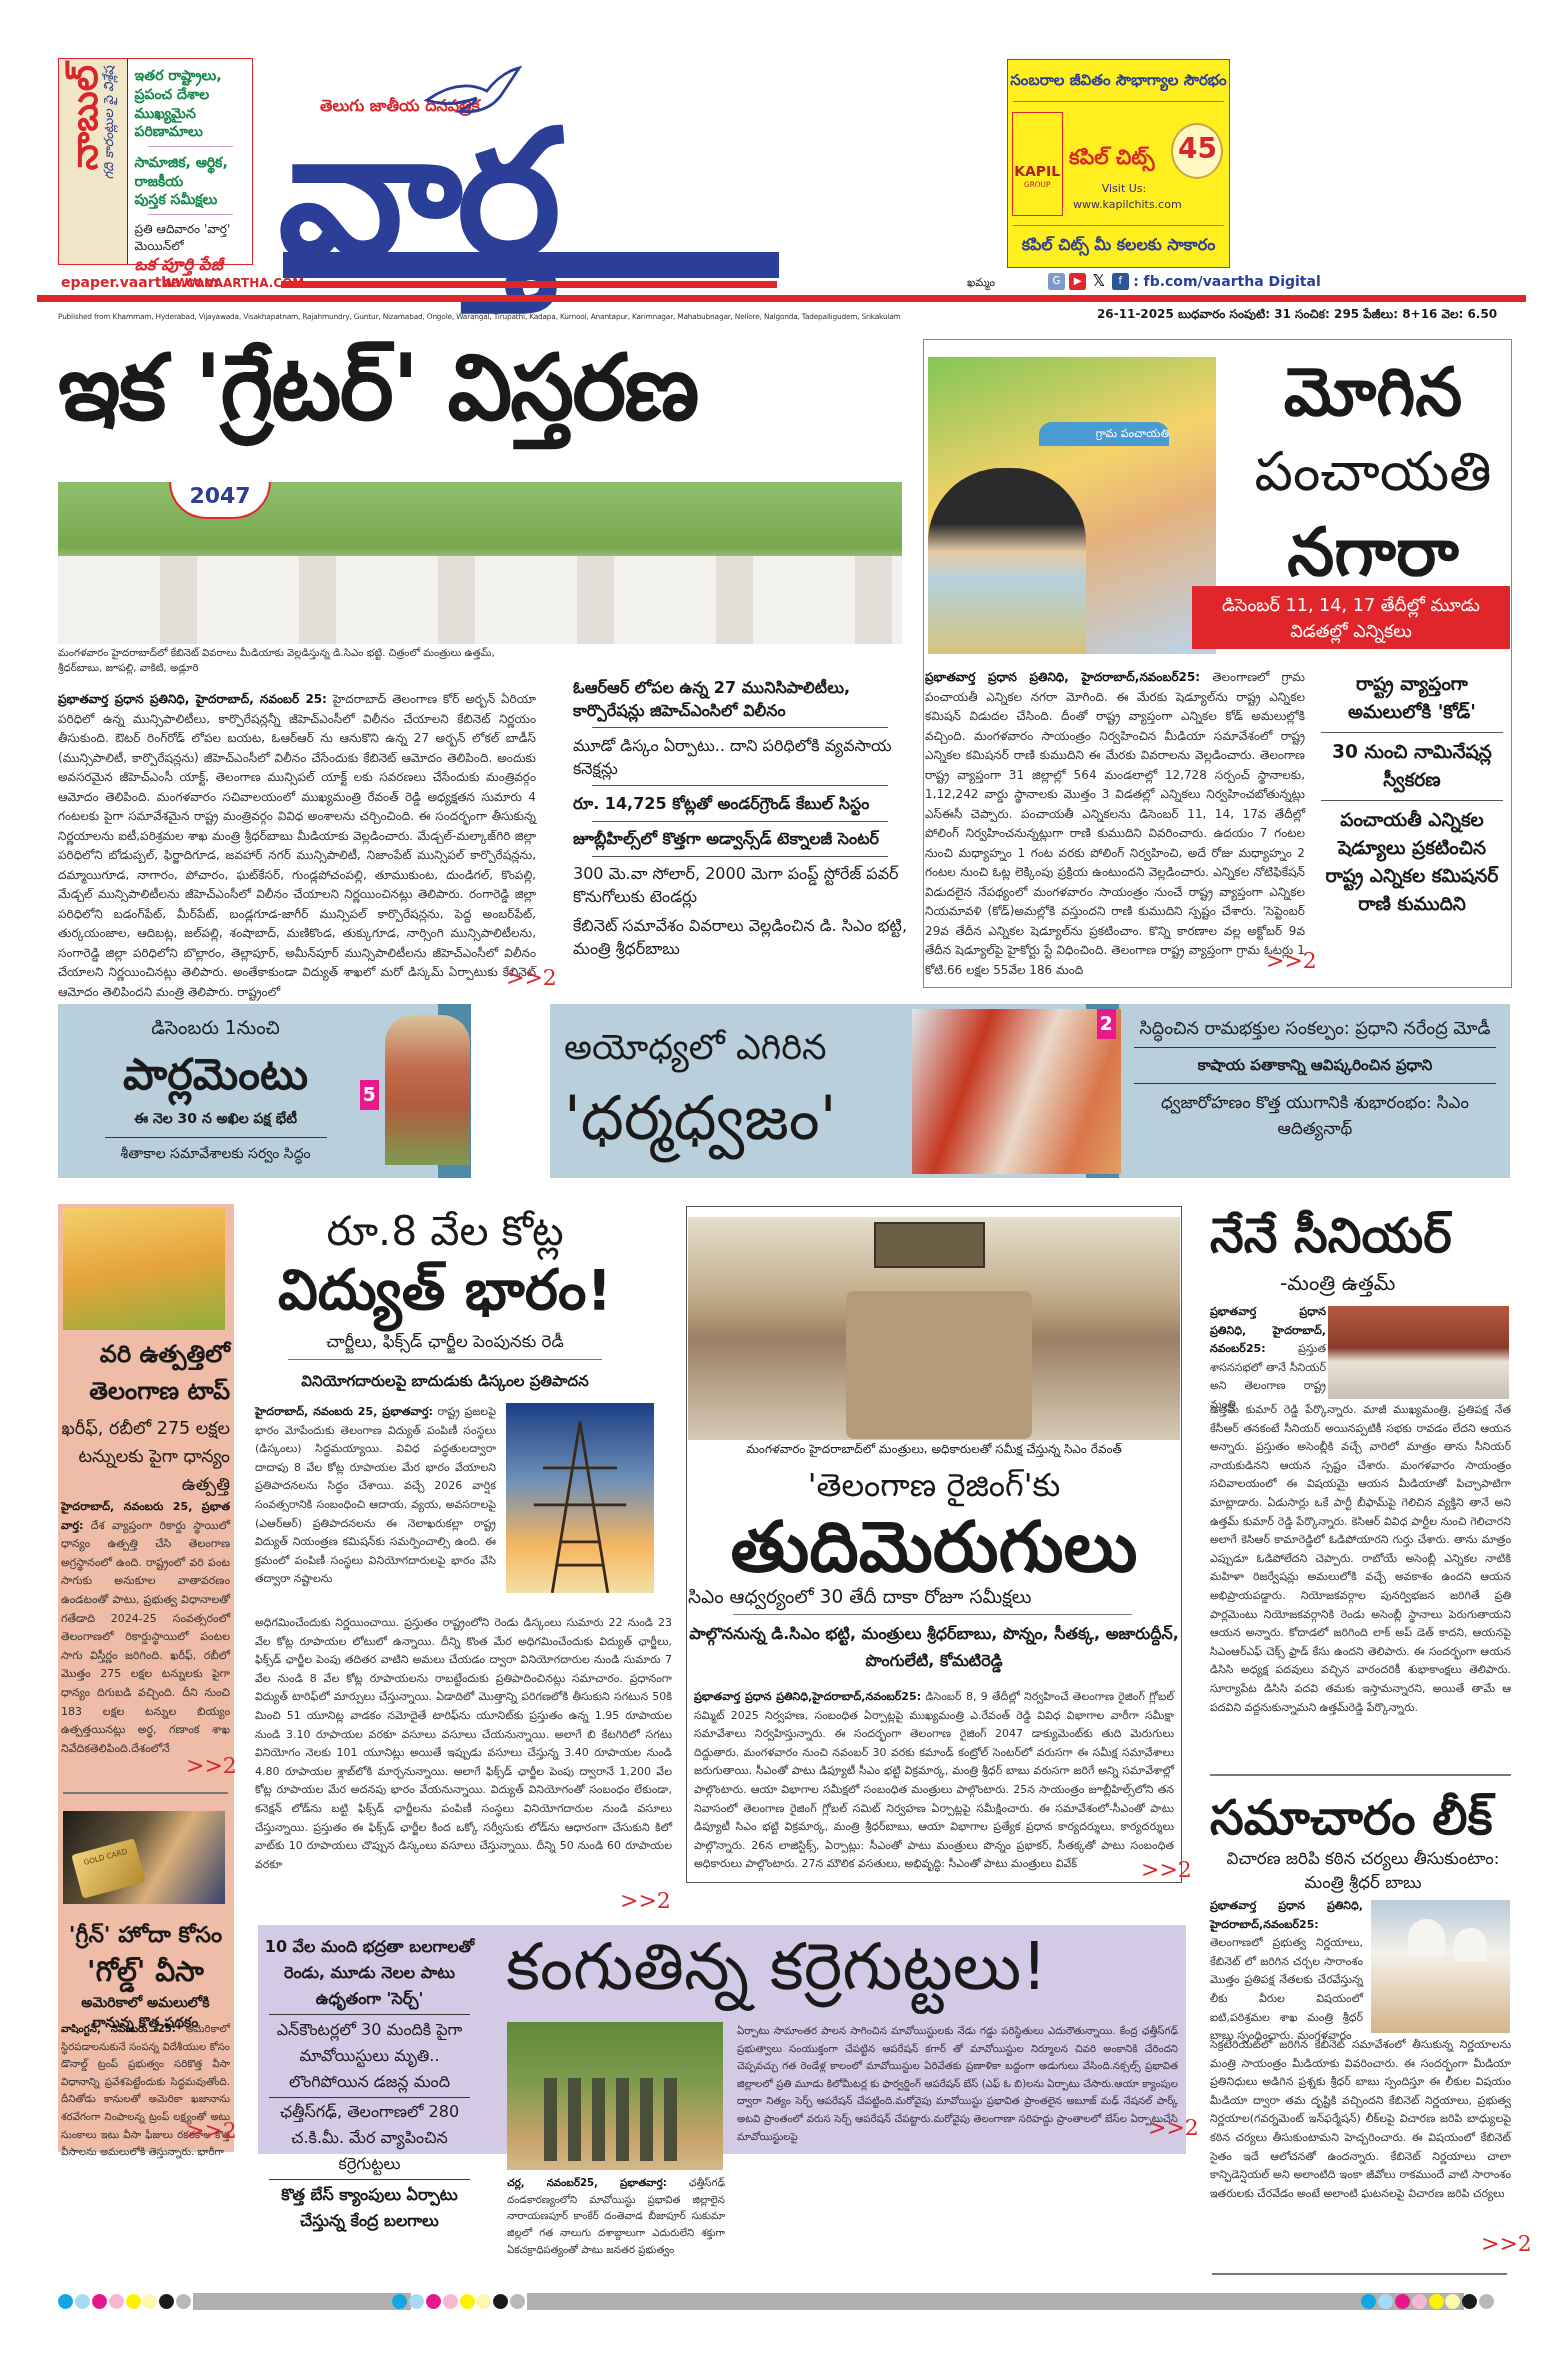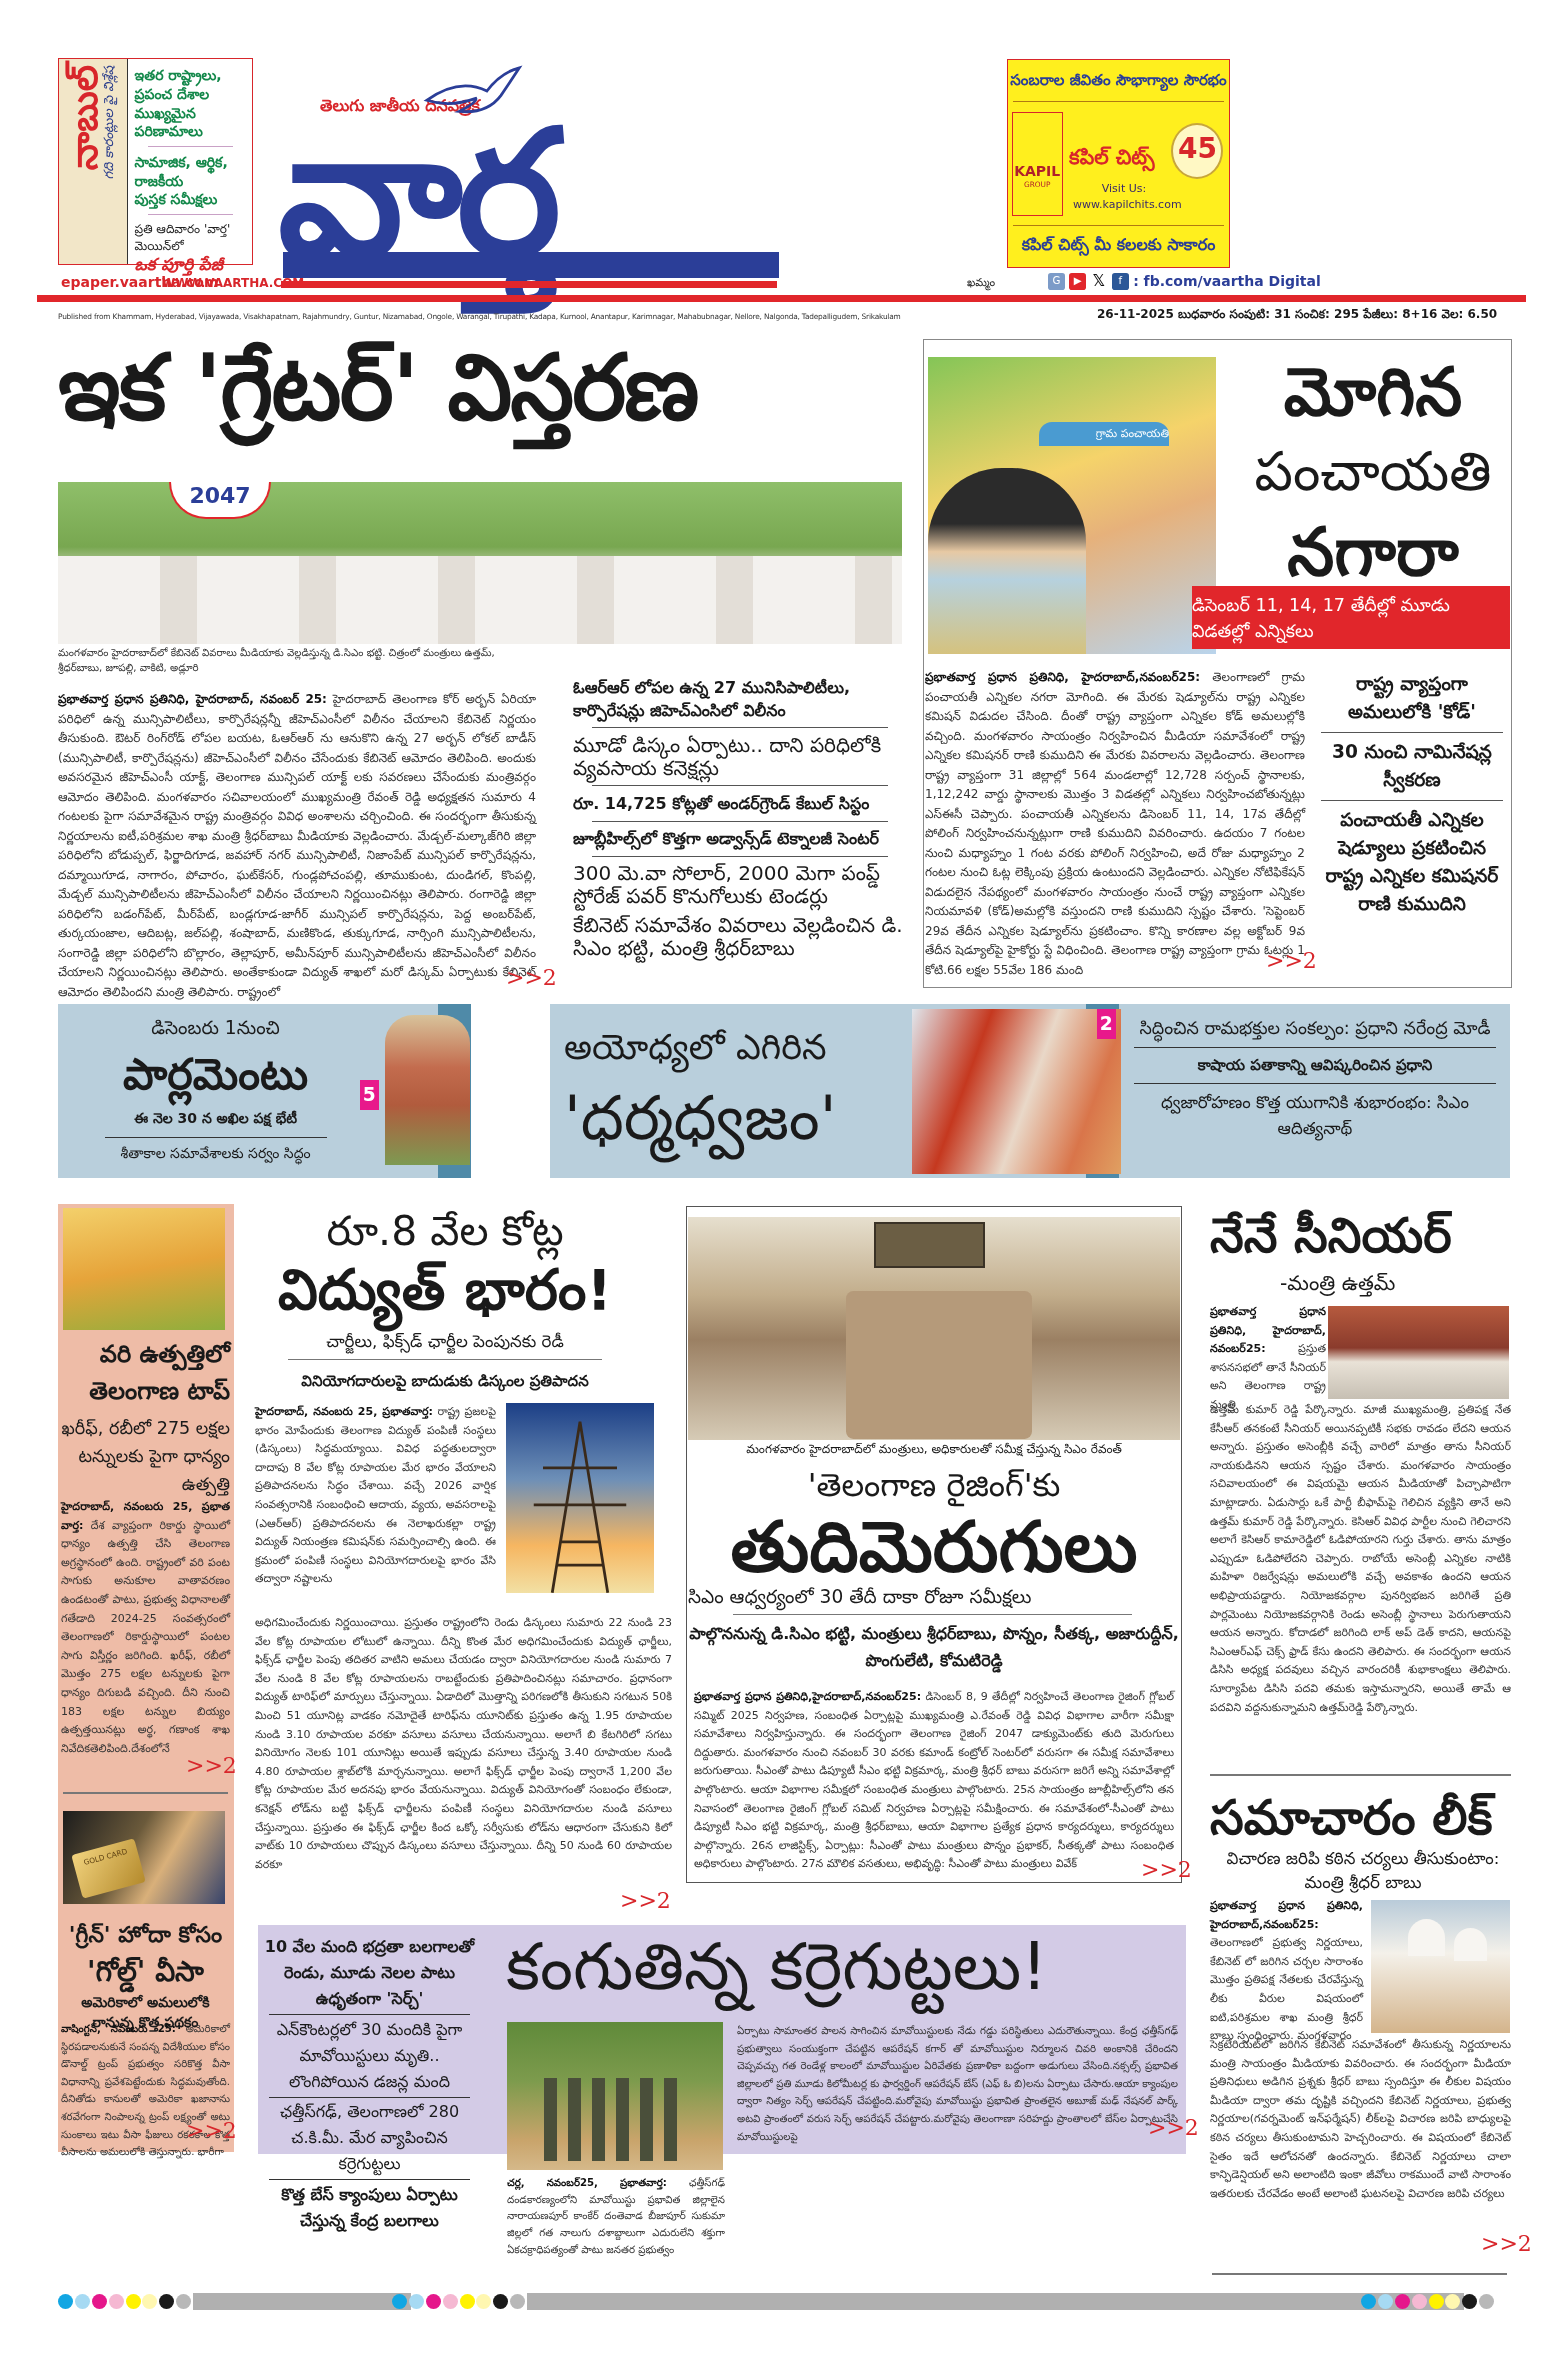--- a/index.html
+++ b/index.html
@@ -42,28 +42,28 @@
 .top-red{left:37px;top:295px;width:1489px;height:7.4px;background:#e1262b}
 .pubinfo{left:58px;top:312px;font-size:7.4px;color:#333;letter-spacing:-0.2px}
 .dateline{left:1097px;top:307px;font-size:12px;font-weight:bold}
 
 .lead-head{left:58px;top:336px;font-size:91px;font-weight:bold;line-height:104px;letter-spacing:-1.9px}
 .lead-photo{left:58px;top:482px;width:844px;height:162px;background:linear-gradient(180deg,#8fbf6a 0%,#78a750 40%,#ece9e4 62%,#ffffff 100%)}
 .lead-caption{left:58px;top:645px;width:482px;font-size:10.2px;line-height:15px;color:#333}
 .lead-body{left:58px;top:690px;width:478px}
 .lead-side{left:573px;top:673px;width:334px;}
 .lead-side .s{font-size:16px;font-weight:bold;line-height:23px;padding:2.8px 0}
-.lead-side .n{font-size:20px;line-height:23px;padding:2.8px 0}
+.lead-side .n{font-size:16px;line-height:23px;padding:2.8px 0}
 .lead-side .rl{height:0.9px;background:#555;margin:2.8px 18.6px}
 
 .pan-box{left:923px;top:339px;width:589px;height:649px;border:1.9px solid #888}
 .pan-illus{left:928px;top:357px;width:288px;height:297px;background:linear-gradient(160deg,#84c557 0%,#f5d36a 40%,#e6b17b 60%,#b9d4ec 100%)}
 .pan-head{left:1234px;top:352px;font-size:67px;font-weight:bold;line-height:80px;text-align:center;width:278px}
 .pan-head .m{font-size:54px;font-weight:normal}
-.pan-banner{left:1192px;top:586px;width:318px;height:63px;background:#e1262b;color:#fff;font-size:17.6px;text-align:left;line-height:26px;padding-top:5.6px}
+.pan-banner{left:1192px;top:586px;width:318px;height:63px;background:#e1262b;color:#fff;font-size:17.6px;text-align:center;line-height:26px;padding-top:5.6px}
 .pan-body{left:925px;top:668px;width:380px}
 .pan-side{left:1317px;top:670px;width:190px;text-align:center}
 .pan-side .s{font-size:18.6px;font-weight:bold;line-height:28px}
 .pan-side .rl{height:0.9px;background:#555;margin:5.6px 3.7px}
 
 .band1{left:58px;top:1004px;width:413px;height:174px;background:#b9cfdc}
 .band1 .dark{position:absolute;right:0;top:0;width:33px;height:100%;background:#4f8aa8}
 .band2{left:550px;top:1004px;width:960px;height:174px;background:#b9cfdc}
 .band2 .dark{position:absolute;left:536px;top:0;width:33px;height:100%;background:#4f8aa8}
 .badge{position:absolute;width:18.6px;height:30px;background:#e8198b;color:#fff;font-weight:bold;font-size:18.6px;text-align:center;line-height:30px}

